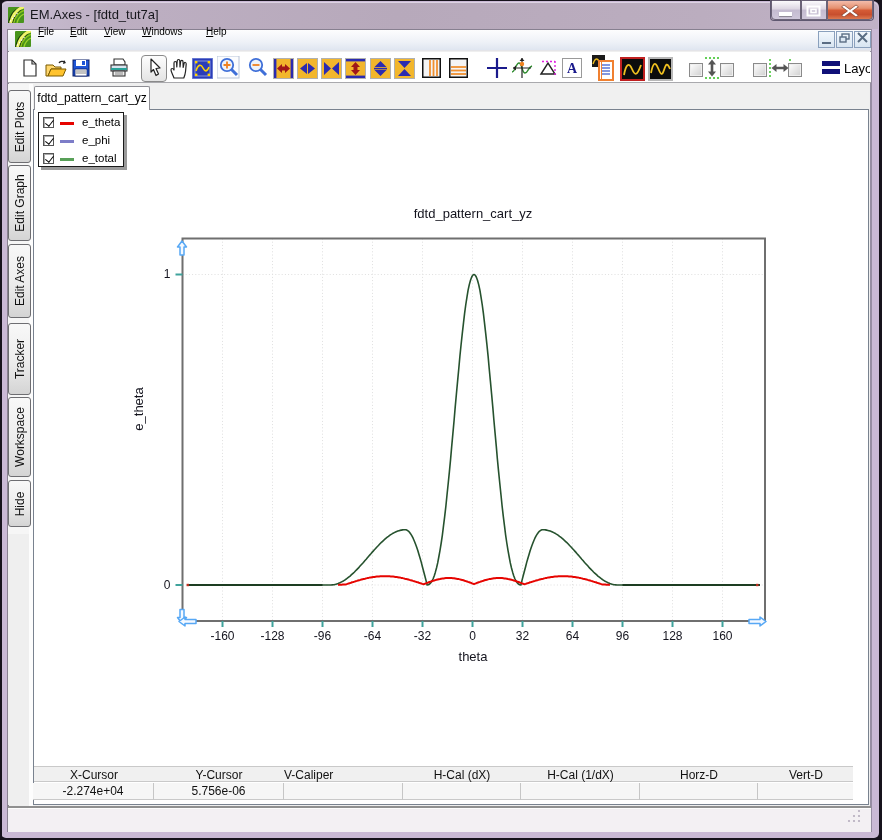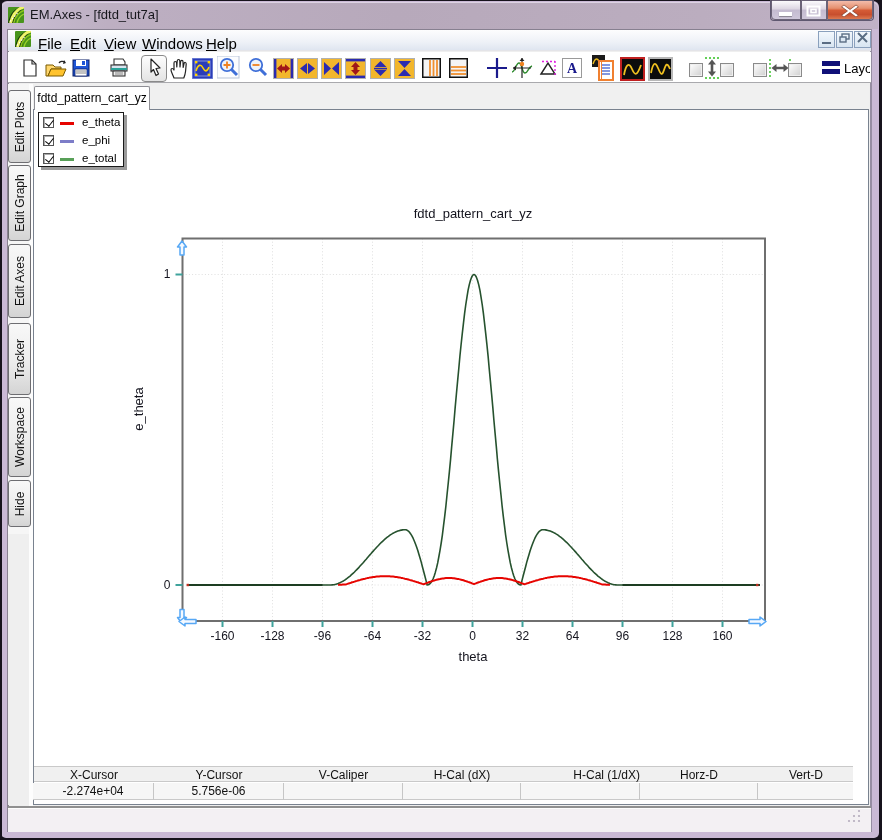--- a/index.html
+++ b/index.html
@@ -7,21 +7,21 @@
 #win {position:absolute;left:1px;top:1px;width:878px;height:837px;border-radius:6px 6px 5px 5px;
  background:#cab9d5}
 #titlebar {position:absolute;left:2px;top:2px;width:876px;height:27px;border-radius:5px 5px 0 0;
  background:linear-gradient(90deg,#cabfd4 0,#bdafc2 12%,#b7a9bb 45%,#bbadbf 80%,#c0b2c6 100%);
  box-shadow:inset 0 1px 0 #ddd3e3}
 #title {position:absolute;left:30px;top:7px;font-size:13px;color:#18181e}
 #client {position:absolute;left:7px;top:29px;width:865px;height:803px;
  background:#efefef;border:1px solid #878090;border-right:2.5px solid #968da2;border-left:2px solid #8a8292}
 #menubar {position:absolute;left:8px;top:30px;width:863px;height:21px;
  background:linear-gradient(#fdfdfe,#eef1f7 60%,#dfe5f0);border-bottom:1px solid #e4e4e8}
-.menu {position:absolute;top:35px;font-size:15px;color:#000}
+.menu {position:absolute;top:26px;font-size:10px;color:#000}
 .menu u {text-decoration:underline}
 #toolbar {position:absolute;left:8px;top:52px;width:863px;height:31px;background:#fff;
  border-bottom:1px solid #a9a9ad}
 #dock {position:absolute;left:8px;top:84px;width:25px;height:721px;background:#efefef}
 #dock2 {position:absolute;left:8px;top:84px;width:25px;height:450px;background:#f6f6f6}
 #dockwhite {position:absolute;left:29px;top:84px;width:4px;height:722px;background:#fdfdfd}
 .ltab {position:absolute;left:8px;width:23px;border:1px solid #6e6e72;
  border-radius:3px;background:linear-gradient(#f8f8f8,#ececec 55%,#d4d4d4);}
 .ltab span {position:absolute;left:50%;top:50%;transform:translate(-50%,-50%) rotate(-90deg);
  white-space:nowrap;font-size:12px;color:#111}
@@ -379,23 +379,23 @@
     </div>
  <div class="lrow" style="top:40px">
       <span class="lchk"></span>
       <span class="lline" style="background:#58a058"></span>
       <span class="llab">e_total</span>
     </div>
 </div>
 <div id="tblhead">
     <div style="position:absolute;left:0px;width:120px;top:0;height:16px;text-align:center;line-height:16px">X-Cursor</div>
     <div style="position:absolute;left:120px;width:130px;top:0;height:16px;text-align:center;line-height:16px">Y-Cursor</div>
-    <div style="position:absolute;left:250px;width:119px;top:0;height:16px;text-align:center;line-height:16px">V-Caliper</div>
+    <div style="position:absolute;left:250px;width:119px;top:0;height:16px;text-align:left;line-height:16px">V-Caliper</div>
     <div style="position:absolute;left:369px;width:118px;top:0;height:16px;text-align:center;line-height:16px">H-Cal (dX)</div>
-    <div style="position:absolute;left:487px;width:119px;top:0;height:16px;text-align:right;line-height:16px">H-Cal (1/dX)</div>
+    <div style="position:absolute;left:487px;width:119px;top:0;height:16px;text-align:center;line-height:16px">H-Cal (1/dX)</div>
     <div style="position:absolute;left:606px;width:118px;top:0;height:16px;text-align:center;line-height:16px">Horz-D</div>
     <div style="position:absolute;left:724px;width:96px;top:0;height:16px;text-align:center;line-height:16px">Vert-D</div>
   </div>
 <div id="tblval">
     <div style="position:absolute;left:0px;width:120px;top:0;height:17px;text-align:center;line-height:17px">-2.274e+04</div>
     <div style="position:absolute;left:120px;width:130px;top:0;height:17px;border-left:1px solid #c6c6c6;text-align:center;line-height:17px">5.756e-06</div>
     <div style="position:absolute;left:250px;width:119px;top:0;height:17px;border-left:1px solid #c6c6c6;text-align:center;line-height:17px"></div>
     <div style="position:absolute;left:369px;width:118px;top:0;height:17px;border-left:1px solid #c6c6c6;text-align:center;line-height:17px"></div>
     <div style="position:absolute;left:487px;width:119px;top:0;height:17px;border-left:1px solid #c6c6c6;text-align:center;line-height:17px"></div>
     <div style="position:absolute;left:606px;width:118px;top:0;height:17px;border-left:1px solid #c6c6c6;text-align:center;line-height:17px"></div>

